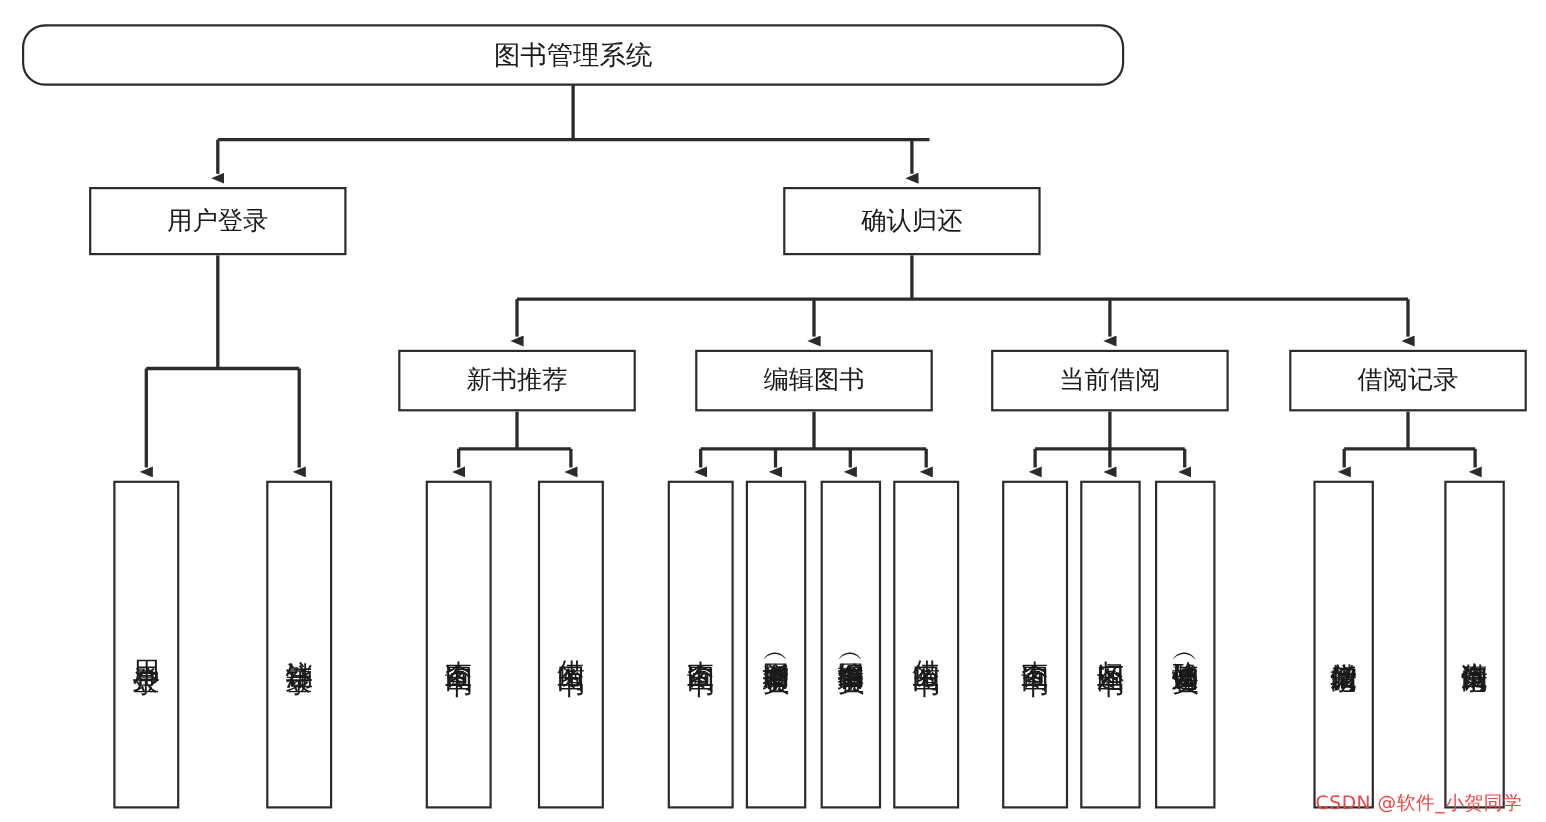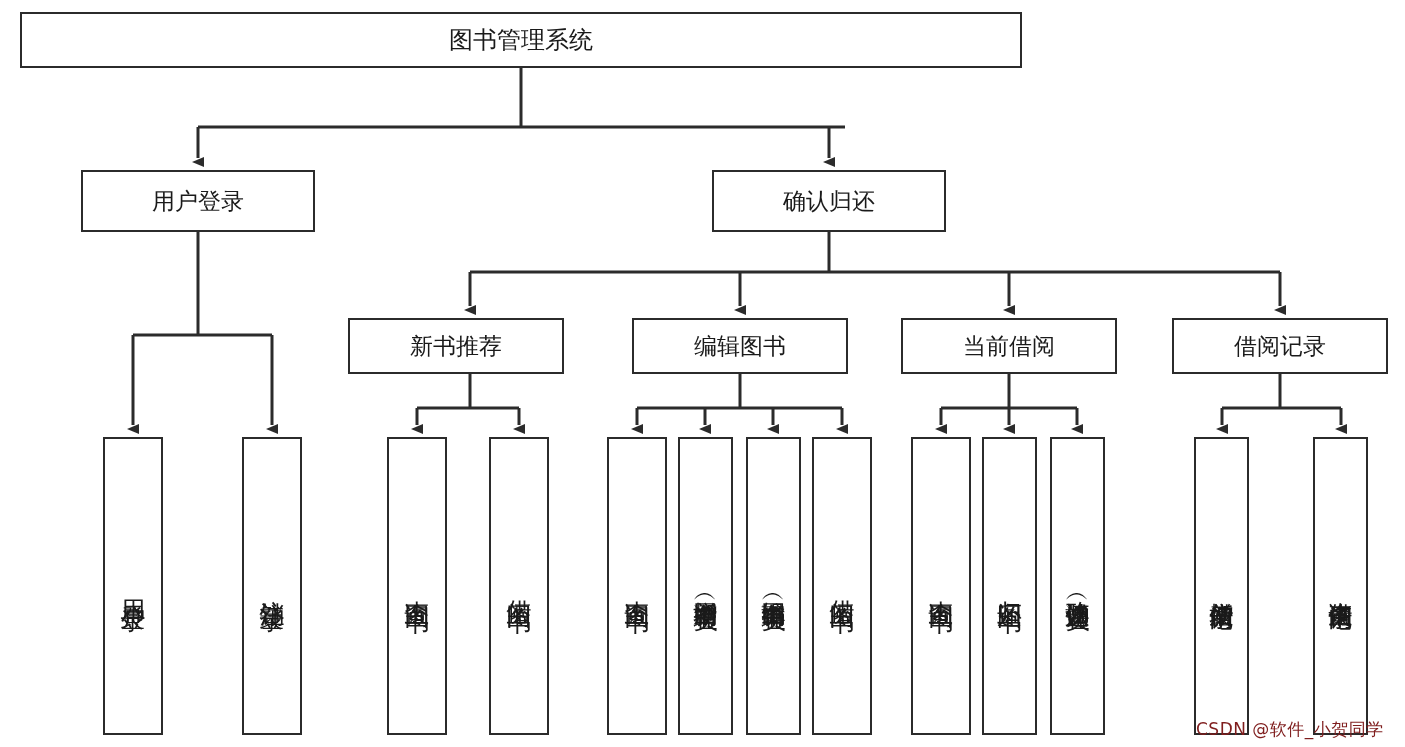--- a/index.html
+++ b/index.html
@@ -62,21 +62,21 @@
     letter-spacing: 3px;
     line-height: 1.0;
     white-space: nowrap;
   }
   .node.vert.narrow .node-label {
     font-size: 24px;
     letter-spacing: 1px;
   }
   .watermark {
     position: absolute;
-    color: #7f1d1d;
+    color: #ef4444;
     font-size: 17px;
     white-space: nowrap;
     letter-spacing: 0.5px;
   }
 </style>
 </head>
 <body>
 
 <div id="diagram-root">
 
@@ -123,32 +123,32 @@
       <path d="M1009,408 L1009,425" marker-end="url(#arrow)"></path>
       <path d="M1077,408 L1077,425" marker-end="url(#arrow)"></path>
 
       <path d="M1280,374 L1280,408"></path>
       <path d="M1222,408 L1341,408"></path>
       <path d="M1222,408 L1222,425" marker-end="url(#arrow)"></path>
       <path d="M1341,408 L1341,425" marker-end="url(#arrow)"></path>
     </g>
   </svg>
 
-  <div class="node horiz root" style="left:20px; top:12px; width:1002px; height:56px;">
+  <div class="node horiz root" style="left:20px; top:22px; width:1002px; height:56px;border-radius:21px;">
     <span class="node-label">图书管理系统</span>
   </div>
 
   <div class="node horiz" style="left:81px; top:170px; width:234px; height:62px;">
     <span class="node-label">用户登录</span>
   </div>
   <div class="node horiz" style="left:712px; top:170px; width:234px; height:62px;">
     <span class="node-label">确认归还</span>
   </div>
 
-  <div class="node horiz" style="left:348px; top:318px; width:216px; height:56px;">
+  <div class="node horiz" style="left:362px; top:318px; width:216px; height:56px;">
     <span class="node-label">新书推荐</span>
   </div>
   <div class="node horiz" style="left:632px; top:318px; width:216px; height:56px;">
     <span class="node-label">编辑图书</span>
   </div>
   <div class="node horiz" style="left:1172px; top:318px; width:216px; height:56px;">
     <span class="node-label">借阅记录</span>
   </div>
   <div class="node horiz" style="left:901px; top:318px; width:216px; height:56px;">
     <span class="node-label">当前借阅</span>

